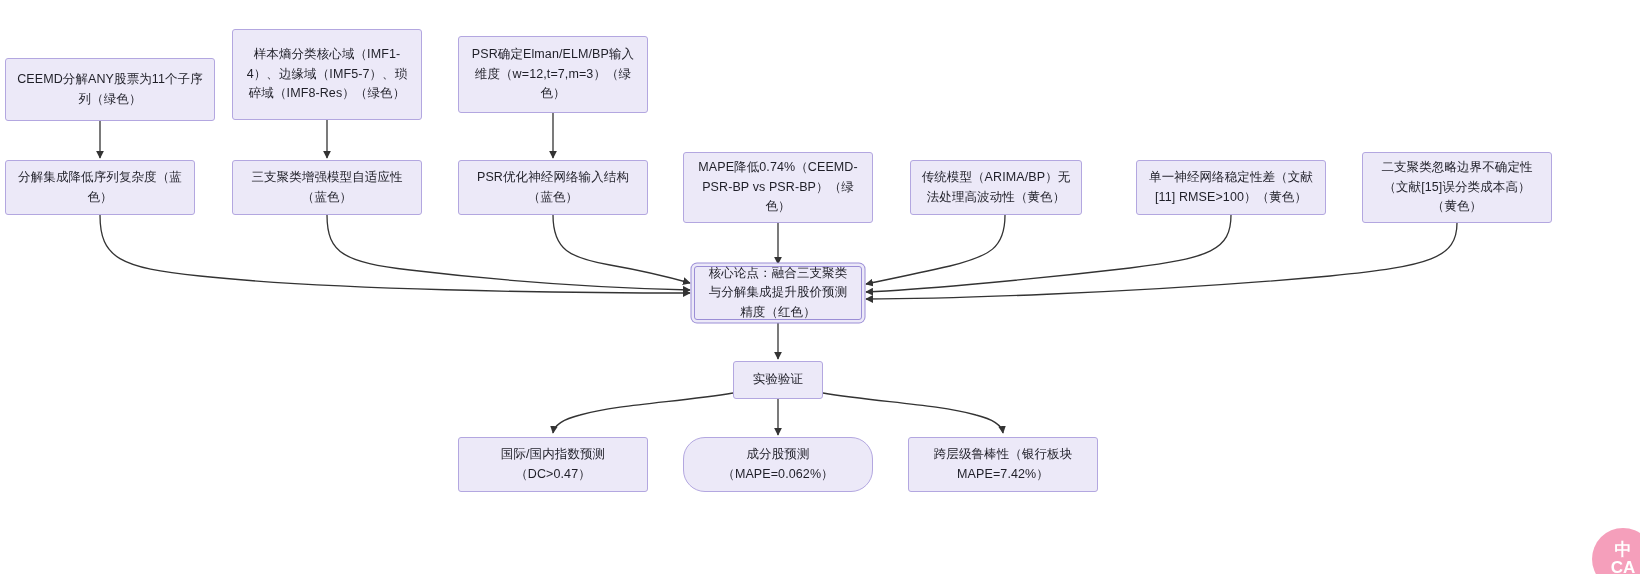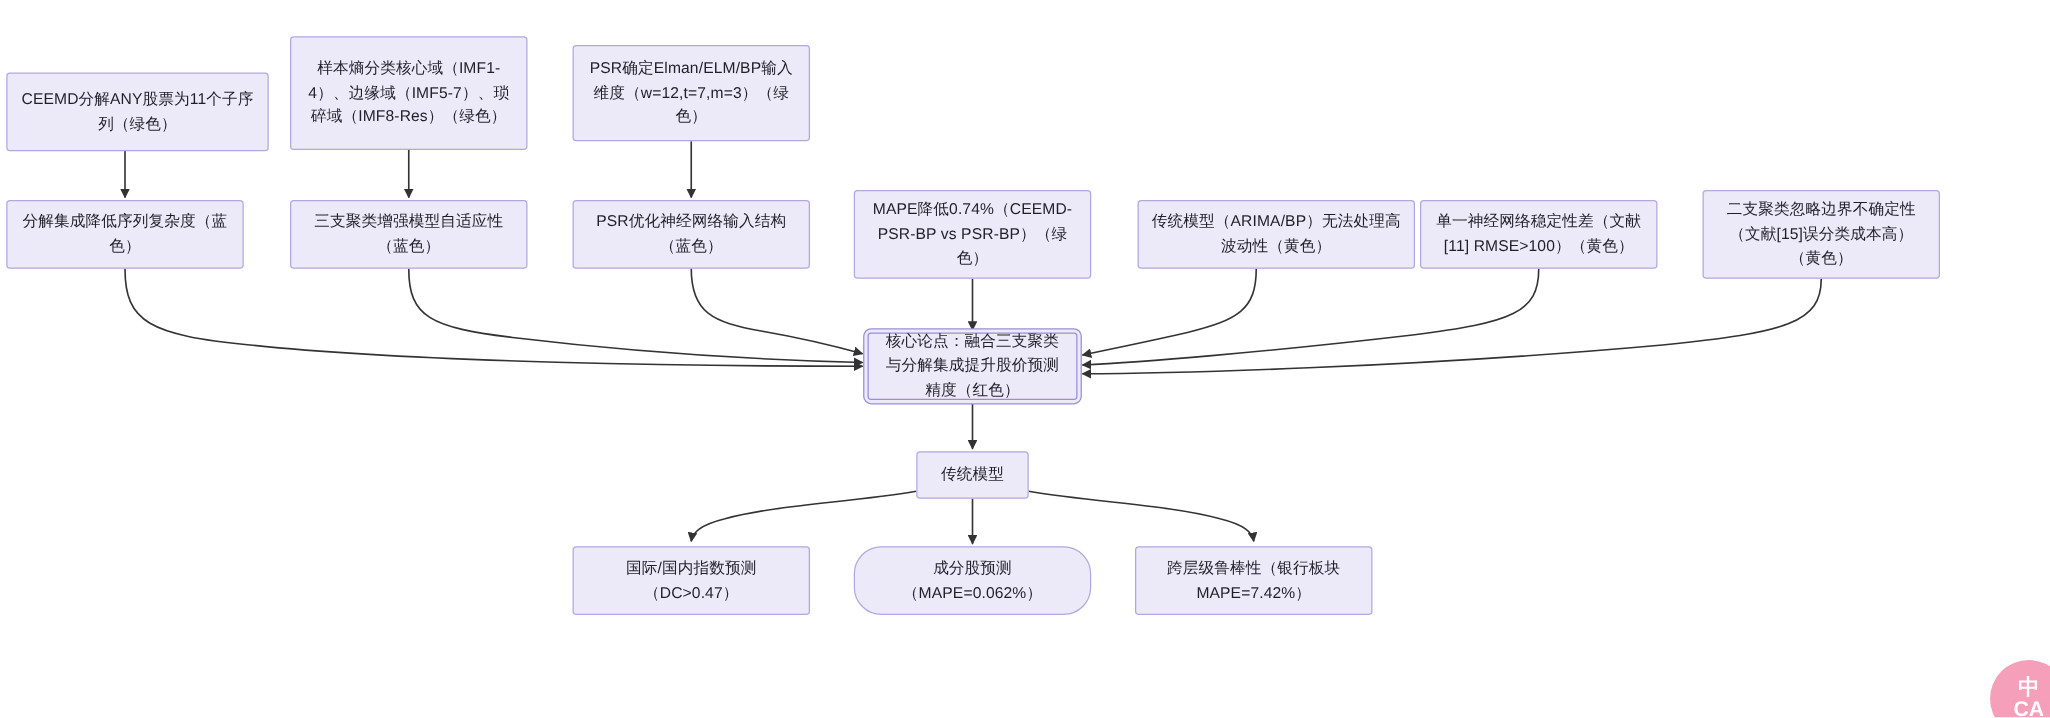--- a/index.html
+++ b/index.html
@@ -134,38 +134,38 @@
   </div>
 
   <div class="node" style="left:458px; top:160px; width:190px; height:55px;">
     <span>PSR优化神经网络输入结构（蓝色）</span>
   </div>
 
   <div class="node" style="left:683px; top:152px; width:190px; height:71px;">
     <span>MAPE降低0.74%（CEEMD-PSR-BP vs PSR-BP）（绿色）</span>
   </div>
 
-  <div class="node" style="left:910px; top:160px; width:222px; height:55px;">
+  <div class="node" style="left:910px; top:160px; width:172px; height:55px;">
     <span>传统模型（ARIMA/BP）无法处理高波动性（黄色）</span>
   </div>
 
   <div class="node" style="left:1136px; top:160px; width:190px; height:55px;">
     <span>单一神经网络稳定性差（文献[11] RMSE&gt;100）（黄色）</span>
   </div>
 
   <div class="node" style="left:1362px; top:152px; width:190px; height:71px;">
     <span>二支聚类忽略边界不确定性（文献[15]误分类成本高）（黄色）</span>
   </div>
 
   <div class="node core" style="left:694px; top:266px; width:168px; height:54px;text-align:center;">
     <span>核心论点：融合三支聚类与分解集成提升股价预测精度（红色）</span>
   </div>
 
   <div class="node" style="left:733px; top:361px; width:90px; height:38px;">
-    <span>传统模型</span>
+    <span>实验验证</span>
   </div>
 
   <div class="node" style="left:458px; top:437px; width:190px; height:55px;">
     <span>国际/国内指数预测（DC&gt;0.47）</span>
   </div>
 
   <div class="node" style="left:683px; top:437px; width:190px; height:55px;border-radius:22px;">
     <span>成分股预测（MAPE=0.062%）</span>
   </div>
 

